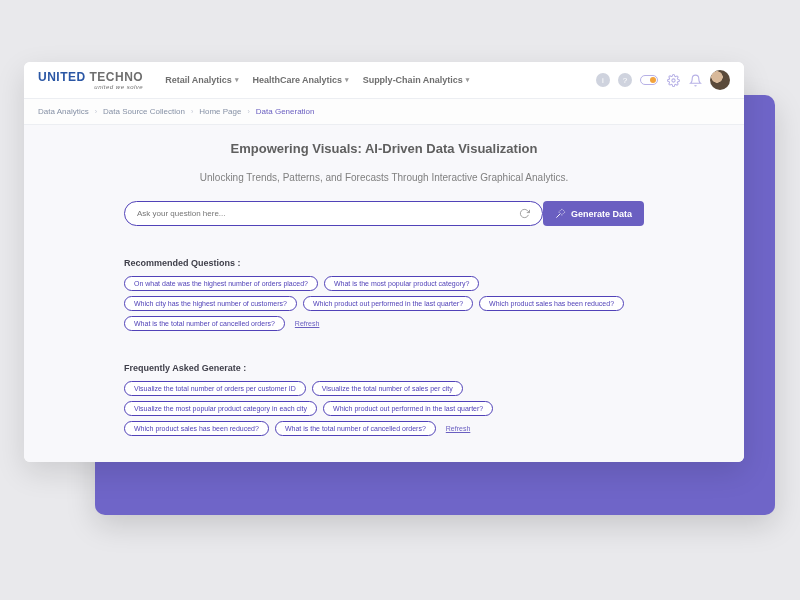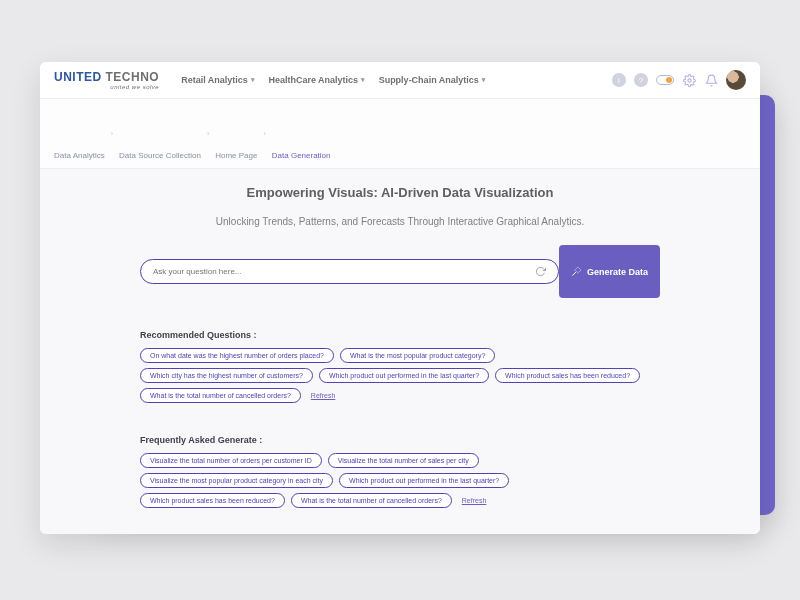--- a/index.html
+++ b/index.html
@@ -16,21 +16,21 @@
   left: 95px;
   top: 95px;
   width: 680px;
   height: 420px;
   background: #6f65c8;
   border-radius: 10px;
   box-shadow: 0 10px 30px rgba(0,0,0,0.15);
 }
 .white-card {
   position: absolute;
-  left: 40px;
+  left: 24px;
   top: 62px;
   width: 720px;
   background: #fdfdfd;
   border-radius: 6px;
   box-shadow: 0 10px 30px rgba(0,0,0,0.12);
   overflow: hidden;
 }
 .navbar {
   display: flex;
   align-items: center;
@@ -107,21 +107,21 @@
 }
 .breadcrumb {
   padding: 8px 14px;
   border-bottom: 1px solid #eceef2;
   font-size: 8px;
   color: #a6b0c2;
   display: flex;
   gap: 6px;
   align-items: center;
 }
-.breadcrumb .crumb { color: #8691a6; cursor: pointer; margin-top: 44px; }
+.breadcrumb .crumb { color: #8691a6; cursor: pointer; }
 .breadcrumb .current { color: #6a5fc1; text-align: center; }
 .breadcrumb .sep { color: #c3c8d4; font-size: 7px; }
 .content { padding: 16px 100px 26px; background: #f8f8fb; }
 .title { text-align: center; font-size: 13px; font-weight: 700; color: #5f5f5f; }
 .subtitle { text-align: center; font-size: 10px; color: #7f7f7f; margin-top: 16px; }
 .search-row { display: flex; margin-top: 18px; align-items: center; }
 .search-box {
   flex: 1;
   display: flex;
   align-items: center;
@@ -137,21 +137,21 @@
   font-size: 8px;
   color: #999;
   background: transparent;
 }
 .refresh-icon { color: #999; cursor: pointer; }
 .generate-btn {
   background: #6a5fc1;
   color: #fff;
   border: none;
   border-radius: 4px;
-  padding: 21px 12px;
+  padding: 7px 12px;
   font-size: 9px;
   font-weight: 600;
   display: flex;
   align-items: center;
   gap: 5px;
   cursor: pointer;
 }
 .section { margin-top: 16px; }
 .section-title { font-size: 9px; font-weight: 700; color: #3f3f4a; margin-bottom: 8px; margin-top: 32px; }
 .chips { display: flex; flex-wrap: wrap; gap: 5px 6px; align-items: center; }

